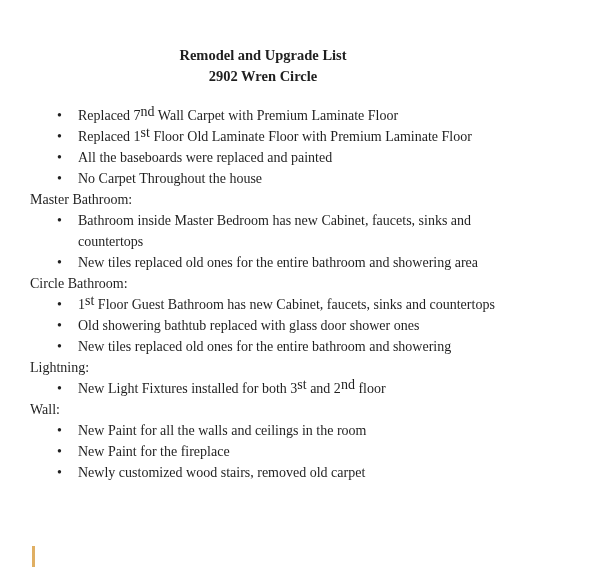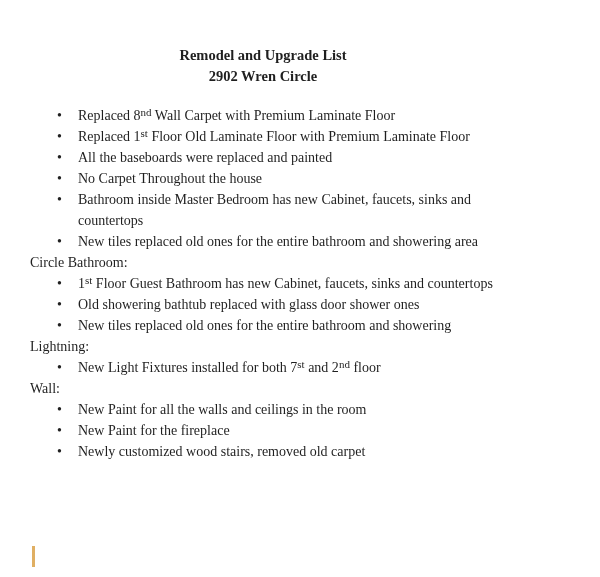--- a/index.html
+++ b/index.html
@@ -45,21 +45,21 @@
     line-height: 21px;
     white-space: pre;
   }
   li.bullet-line .marker {
     position: absolute;
     left: 27px;
     top: -0.5px;
     font-size: 14px;
   }
   sup {
-    font-size: 11px;
+    font-size: 14px;
     line-height: 0;
     vertical-align: baseline;
     position: relative;
     top: -4.5px;
   }
   .caret {
     position: absolute;
     left: 32px;
     top: 534px;
     width: 3px;
@@ -67,38 +67,39 @@
   }
 </style>
 </head>
 <body>
 
 <div class="page" style="color: rgb(31, 31, 31); background: rgb(255, 255, 255);">
   <div class="doc-title">Remodel and Upgrade List</div>
   <div class="doc-subtitle">2902 Wren Circle</div>
   <div class="doc-body">
       <ul class="bullets">
-        <li class="bullet-line"><span class="marker">•</span><span>Replaced 8</span><sup>nd</sup><span> Wall Carpet with Premium Laminate Floor</span></li>
+        <li class="bullet-line"><span class="marker">•</span><span>Replaced 7</span><sup>nd</sup><span> Wall Carpet with Premium Laminate Floor</span></li>
         <li class="bullet-line"><span class="marker">•</span><span>Replaced 1</span><sup>st</sup><span> Floor Old Laminate Floor with Premium Laminate Floor</span></li>
         <li class="bullet-line"><span class="marker">•</span><span>All the baseboards were replaced and painted</span></li>
         <li class="bullet-line"><span class="marker">•</span><span>No Carpet Throughout the house</span></li>
       </ul>
+      <div class="sec-heading">Master Bathroom:</div>
       <ul class="bullets">
         <li class="bullet-line"><span class="marker">•</span><span>Bathroom inside Master Bedroom has new Cabinet, faucets, sinks and</span><br><span>countertops</span></li>
         <li class="bullet-line"><span class="marker">•</span><span>New tiles replaced old ones for the entire bathroom and showering area</span></li>
       </ul>
       <div class="sec-heading">Circle Bathroom:</div>
       <ul class="bullets">
         <li class="bullet-line"><span class="marker">•</span><span>1</span><sup>st</sup><span> Floor Guest Bathroom has new Cabinet, faucets, sinks and countertops</span></li>
         <li class="bullet-line"><span class="marker">•</span><span>Old showering bathtub replaced with glass door shower ones</span></li>
         <li class="bullet-line"><span class="marker">•</span><span>New tiles replaced old ones for the entire bathroom and showering</span></li>
       </ul>
       <div class="sec-heading">Lightning:</div>
       <ul class="bullets">
-        <li class="bullet-line"><span class="marker">•</span><span>New Light Fixtures installed for both 7</span><sup>st</sup><span> and 2</span><sup>nd</sup><span> floor</span></li>
+        <li class="bullet-line"><span class="marker">•</span><span>New Light Fixtures installed for both 3</span><sup>st</sup><span> and 2</span><sup>nd</sup><span> floor</span></li>
       </ul>
       <div class="sec-heading">Wall:</div>
       <ul class="bullets">
         <li class="bullet-line"><span class="marker">•</span><span>New Paint for all the walls and ceilings in the room</span></li>
         <li class="bullet-line"><span class="marker">•</span><span>New Paint for the fireplace</span></li>
       </ul>
       <ul class="bullets">
         <li class="bullet-line"><span class="marker">•</span><span>Newly customized wood stairs, removed old carpet</span></li>
       </ul>
     </div>

